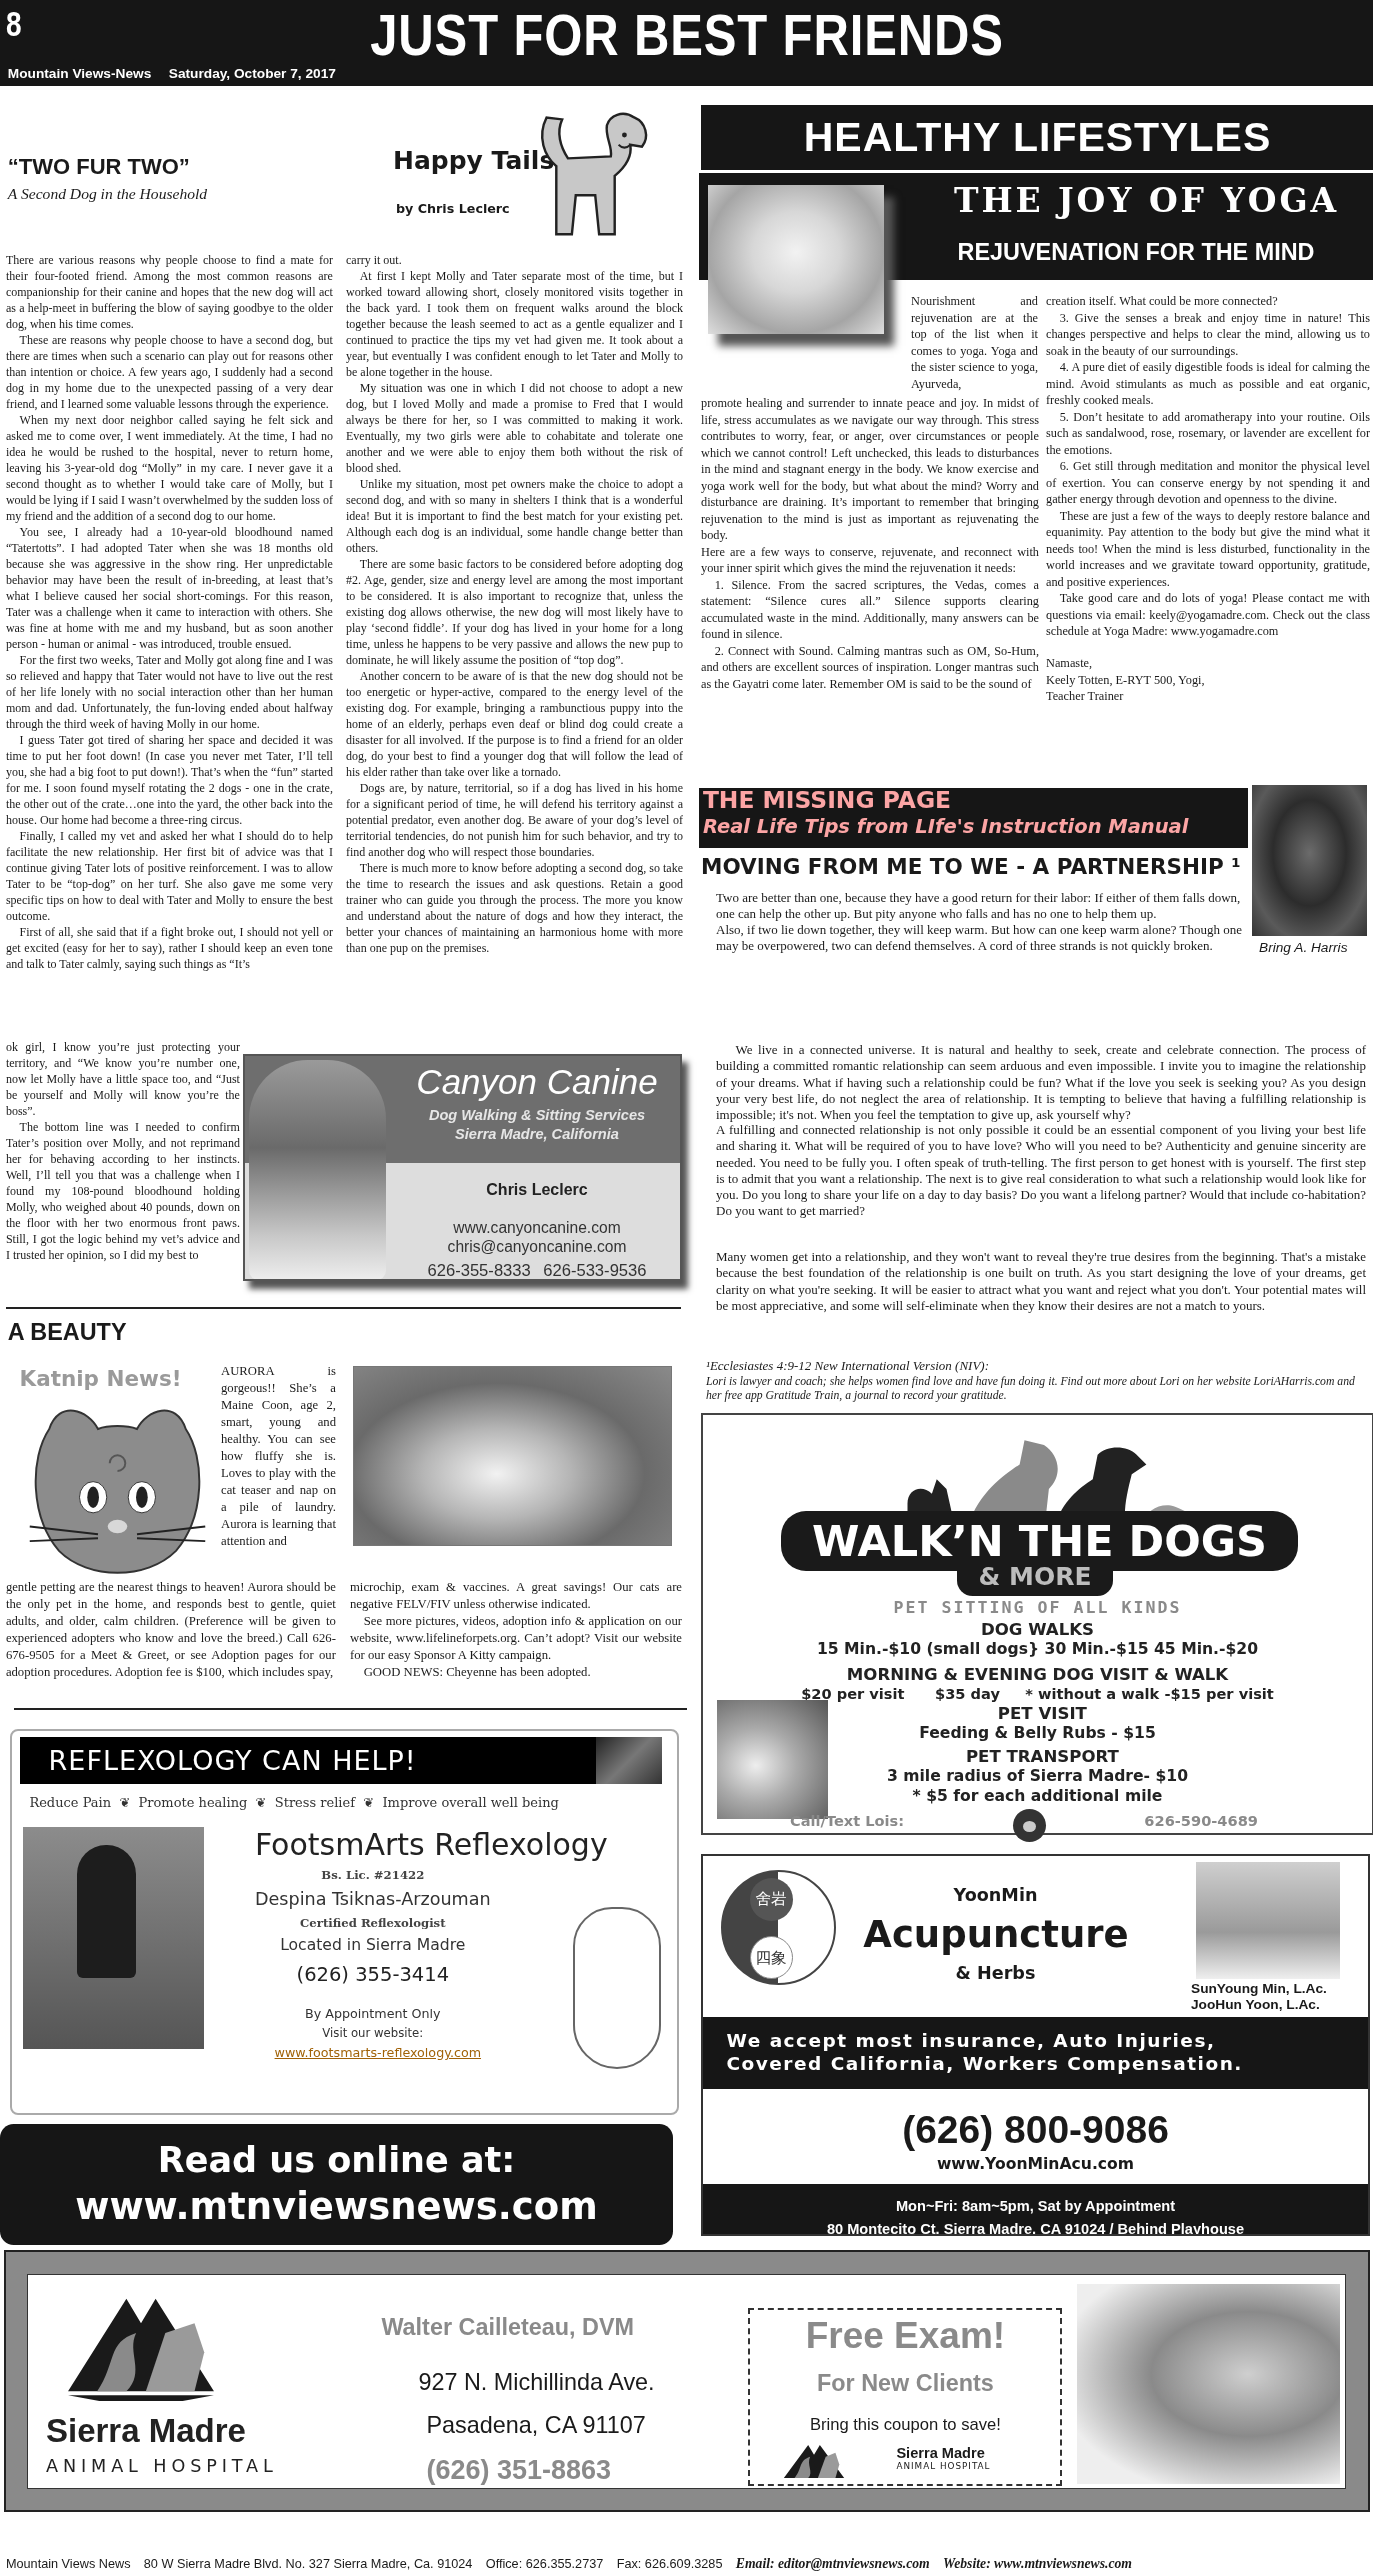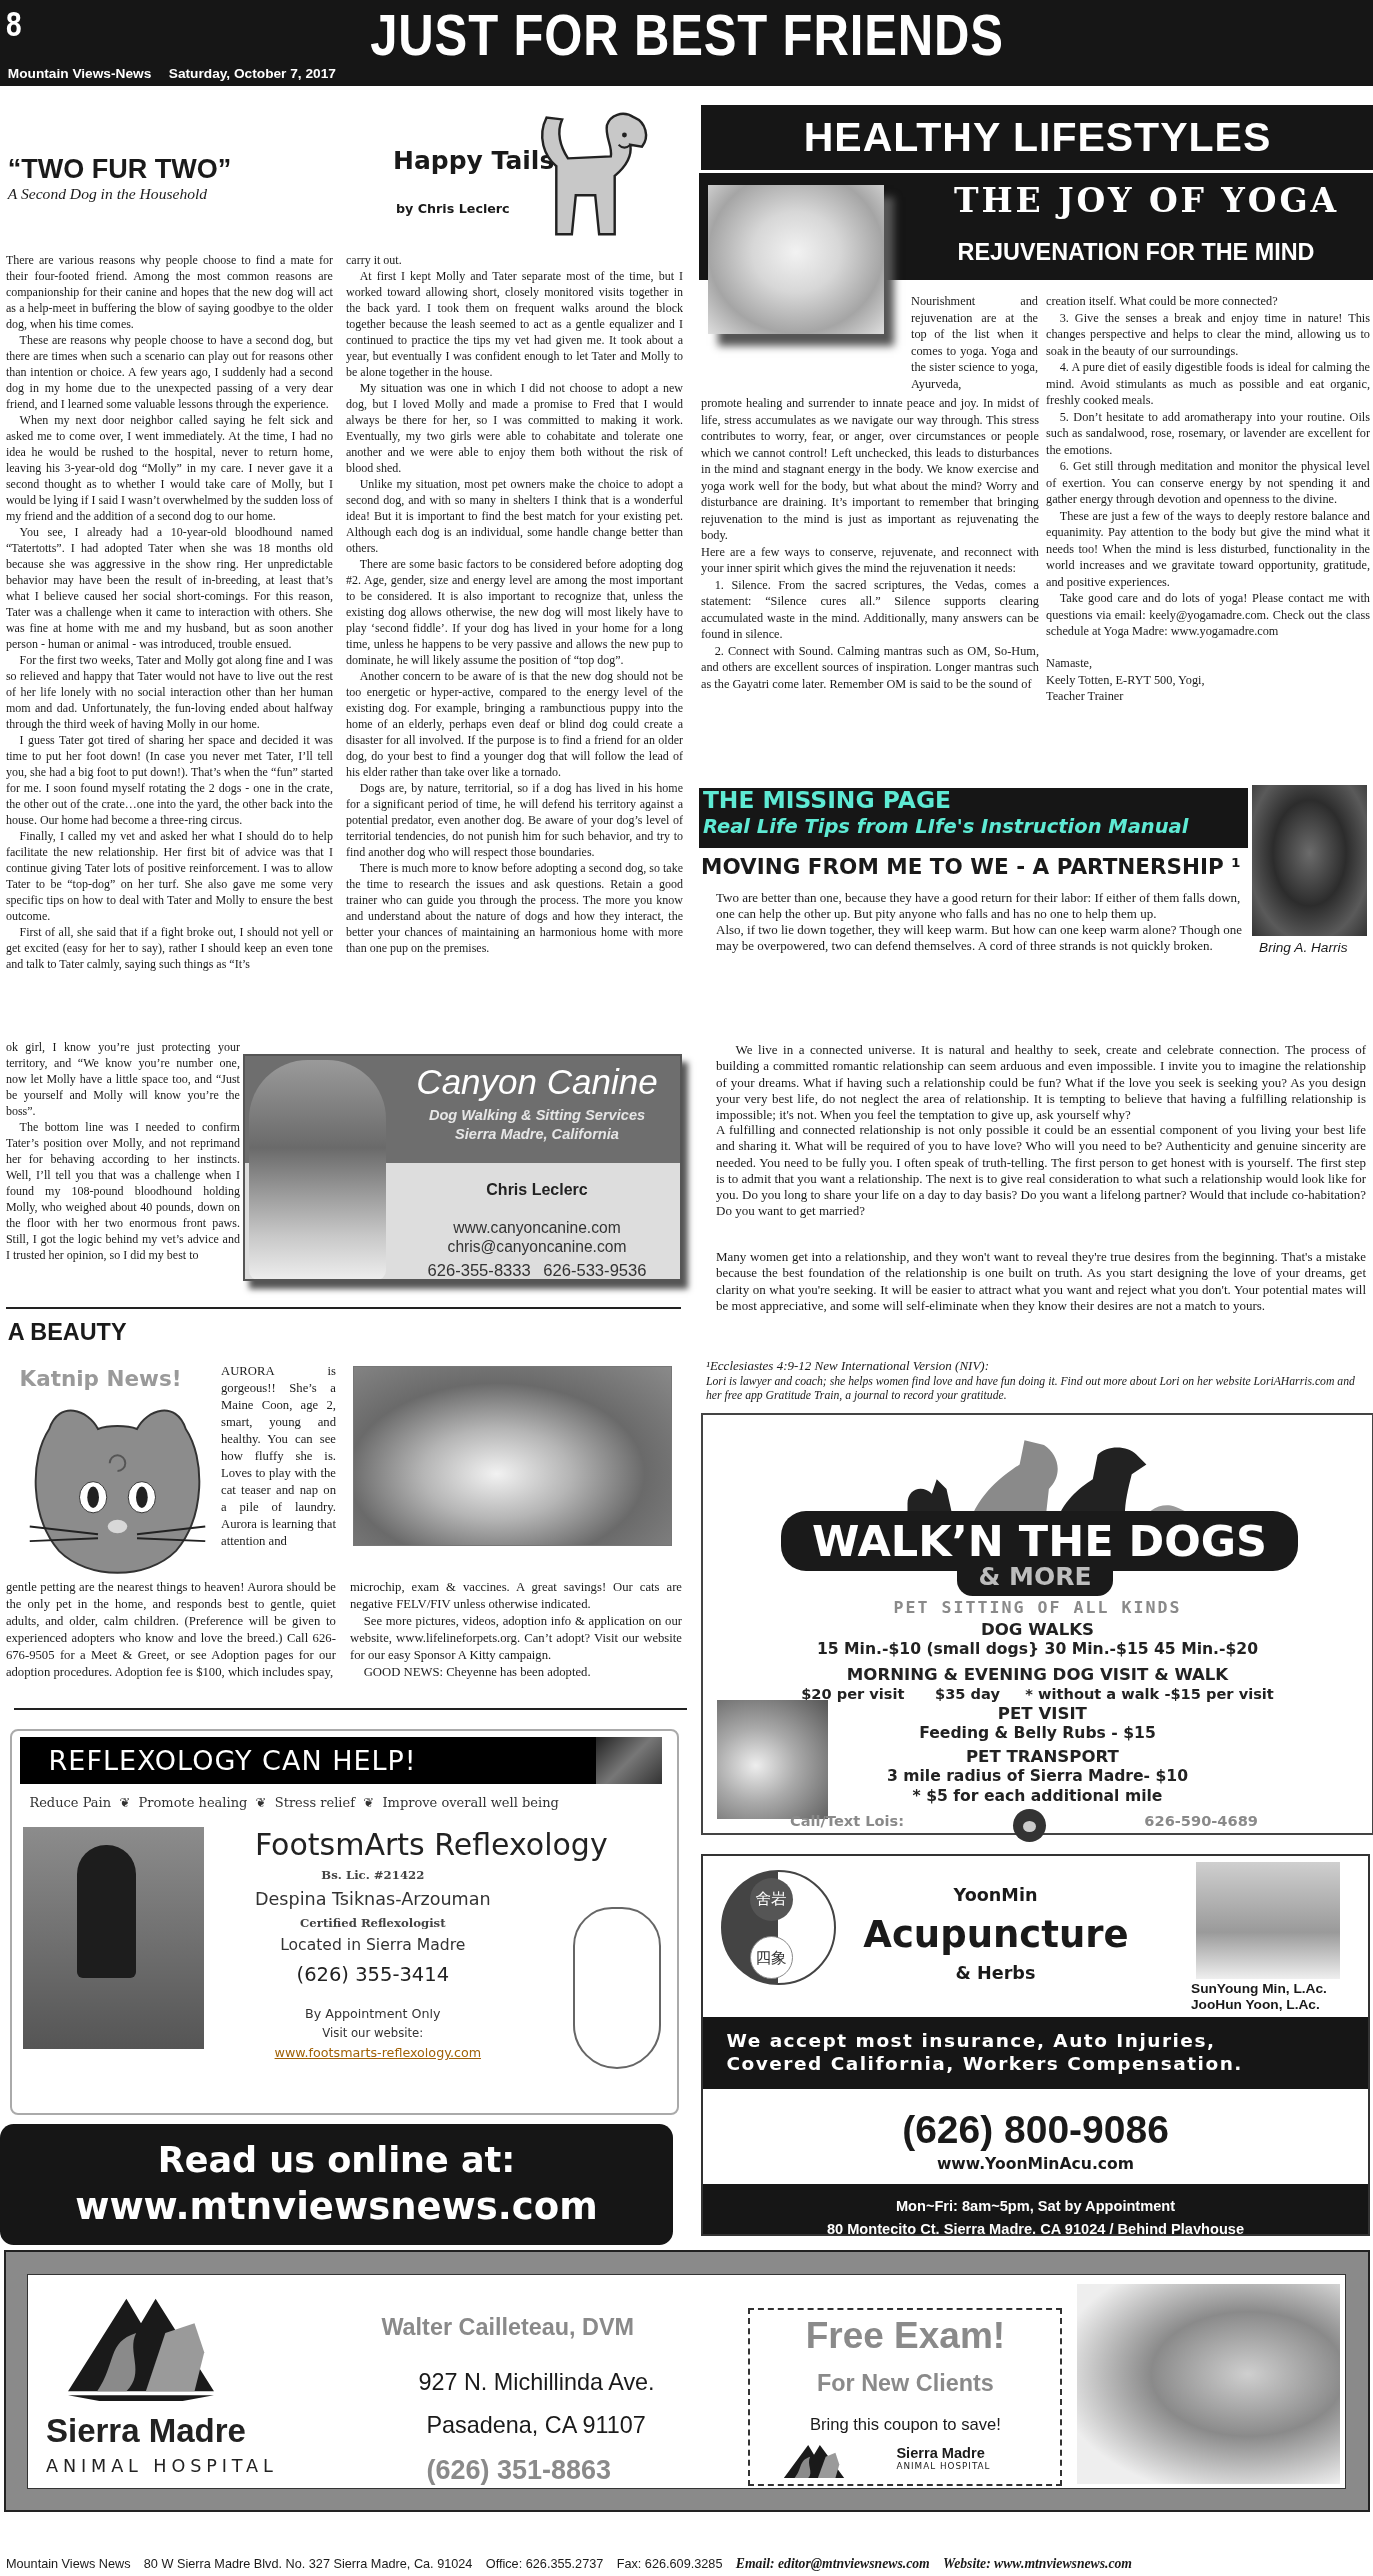--- a/index.html
+++ b/index.html
@@ -10,21 +10,21 @@
   p.body.noind { text-indent: 0; }
 
   
   #masthead { left: 0; top: 0; width: 1374px; height: 86px; background: #161616; color: #fff; }
   #page-num { left: 5.9px; top: 3.9px; font-family: "Liberation Sans", sans-serif; font-size: 35px; font-weight: bold; color:#fff; transform: scaleX(0.8); transform-origin: left; }
   #mast-title { left: 0; width: 1374px; top: 2px; text-align: center; font-family: "Liberation Sans", sans-serif; font-weight: bold; font-size: 57px; letter-spacing: 1px; color: #fff; transform: scaleX(0.86); }
   #mast-sub { left: 7.8px; top: 66px; font-family: "Liberation Sans", sans-serif; font-weight: bold; font-size: 13.7px; color:#fff; }
   #mast-sub span { margin-right: 13.7px; }
 
   
-  #two-fur-title { left: 7.8px; top: 154px; font-family: "Liberation Sans", sans-serif; font-weight: bold; font-size: 27px; text-align: right; }
+  #two-fur-title { left: 7.8px; top: 154px; font-family: "Liberation Sans", sans-serif; font-weight: bold; font-size: 22px; text-align: right; }
   #two-fur-sub { left: 7.8px; top: 185px; font-style: italic; font-size: 15.6px; }
   #happy-tails { left: 393px; top: 146px; font-family: "DejaVu Sans", sans-serif; font-weight: bold; font-size: 25px; }
   #byline { left: 396px; top: 201px; font-family: "DejaVu Sans", sans-serif; font-weight: bold; font-size: 12.7px; }
   #dog-logo { left: 517px; top: 98px; width: 137px; height: 146px; }
   #col1 { left: 5.9px; top: 252px; width: 327px; }
   #col2 { left: 346px; top: 252px; width: 337px; }
   #col1b { left: 5.9px; top: 1039px; width: 234px; }
   #canyon-ad { left: 243px; top: 1054px; width: 439px; height: 227px; border: 2px solid #555; box-shadow: 5.9px 7.8px 5.9px #555; overflow: hidden; background: #ddd; }
   #canyon-top { position:absolute; left:0; top:0; width:100%; height:107px; background:#6e6e6e; }
   #canyon-dog { position:absolute; left:3.9px; top:3.9px; width:137px; height:220px; background: linear-gradient(180deg,#9a9a9a,#6a6a6a 40%,#c8c8c8 80%,#eee); border-radius: 59px 59px 9.8px 9.8px; }
@@ -74,21 +74,21 @@
   #hl-banner { left: 701px; top: 105px; width: 673px; height: 65px; background: #161616; color:#fff; text-align:center; font-family:"Liberation Sans",sans-serif; font-weight:bold; font-size:41px; line-height:65px; letter-spacing:1px; }
   #yoga-banner { left: 699px; top: 173px; width: 675px; height: 107px; background:#161616; }
   #yoga-photo { left: 708px; top: 185px; width: 176px; height: 149px; background: radial-gradient(ellipse at 50% 45%, #f2f2f2 0%, #d7d7d7 35%, #a5a5a5 70%, #dedede 100%); box-shadow: 9.8px 11.7px 7.8px #555; }
   #yoga-title { left: 917px; top: 181px; width: 459px; text-align:center; color:#fff; font-family:"DejaVu Serif",serif; font-weight:bold; font-size:33px; letter-spacing:2.9px; }
   #yoga-sub { left: 898px; top: 239px; width: 476px; text-align:center; color:#fff; font-family:"Liberation Sans",sans-serif; font-weight:bold; font-size:23.4px; }
   #yoga-col1a { left: 911px; top: 293px; width: 127px; }
   #yoga-col1 { left: 701px; top: 395px; width: 338px; }
   #yoga-col2 { left: 1046px; top: 293px; width: 324px; }
   .yoga p.body { font-size: 12.3px; line-height: 16.5px; }
 
-  #mp-banner { left: 699px; top: 788px; width: 549px; height: 60px; background:#161616; color:#5eead4; }
+  #mp-banner { left: 699px; top: 788px; width: 549px; height: 60px; background:#161616; color:#fca5a5; }
   #mp-title { position:absolute; left:3.9px; top:-2px; font-family:"DejaVu Sans",sans-serif; font-weight:bold; font-size:23.4px; }
   #mp-sub { position:absolute; left:3.9px; top:27px; font-family:"DejaVu Sans",sans-serif; font-style:italic; font-weight:bold; font-size:19.5px; }
   #mp-photo { left: 1252px; top: 785px; width: 115px; height: 151px; background: radial-gradient(ellipse at 50% 45%, #6b6b6b 0%, #2c2c2c 45%, #5a5a5a 75%, #333 100%); }
   #mp-caption { left: 1259px; top: 940px; font-family:"Liberation Sans",sans-serif; font-style:italic; font-size:13.7px; }
   #mp-headline { left: 701px; top: 854px; font-family:"DejaVu Sans",sans-serif; font-weight:bold; font-size:21.5px; }
   #mp-verse { left: 716px; top: 890px; width: 537px; font-size: 13px; line-height: 16px; }
   #mp-para1 { left: 716px; top: 1010px; width: 650px; margin-top: 32px; }
   #mp-para2 { left: 716px; top: 1122px; width: 650px; }
   #mp-para3 { left: 716px; top: 1249px; width: 650px; }
   .mp p { font-size: 13px; line-height: 16.3px; text-align: justify; }

